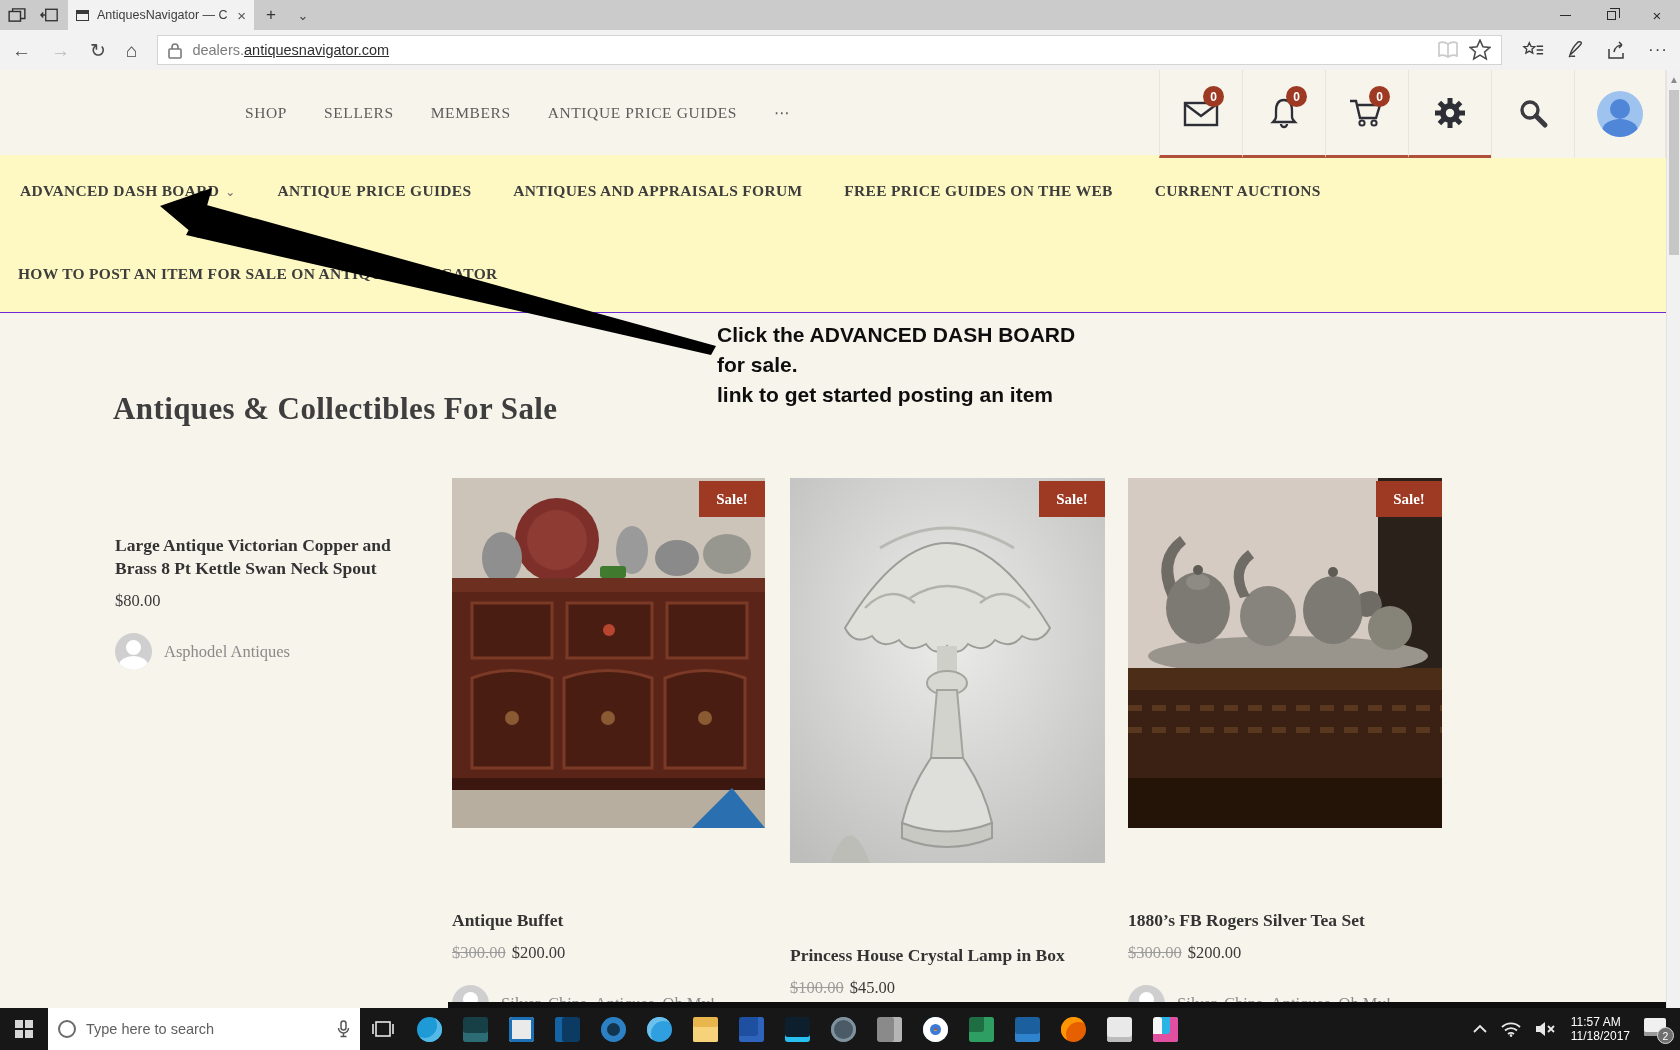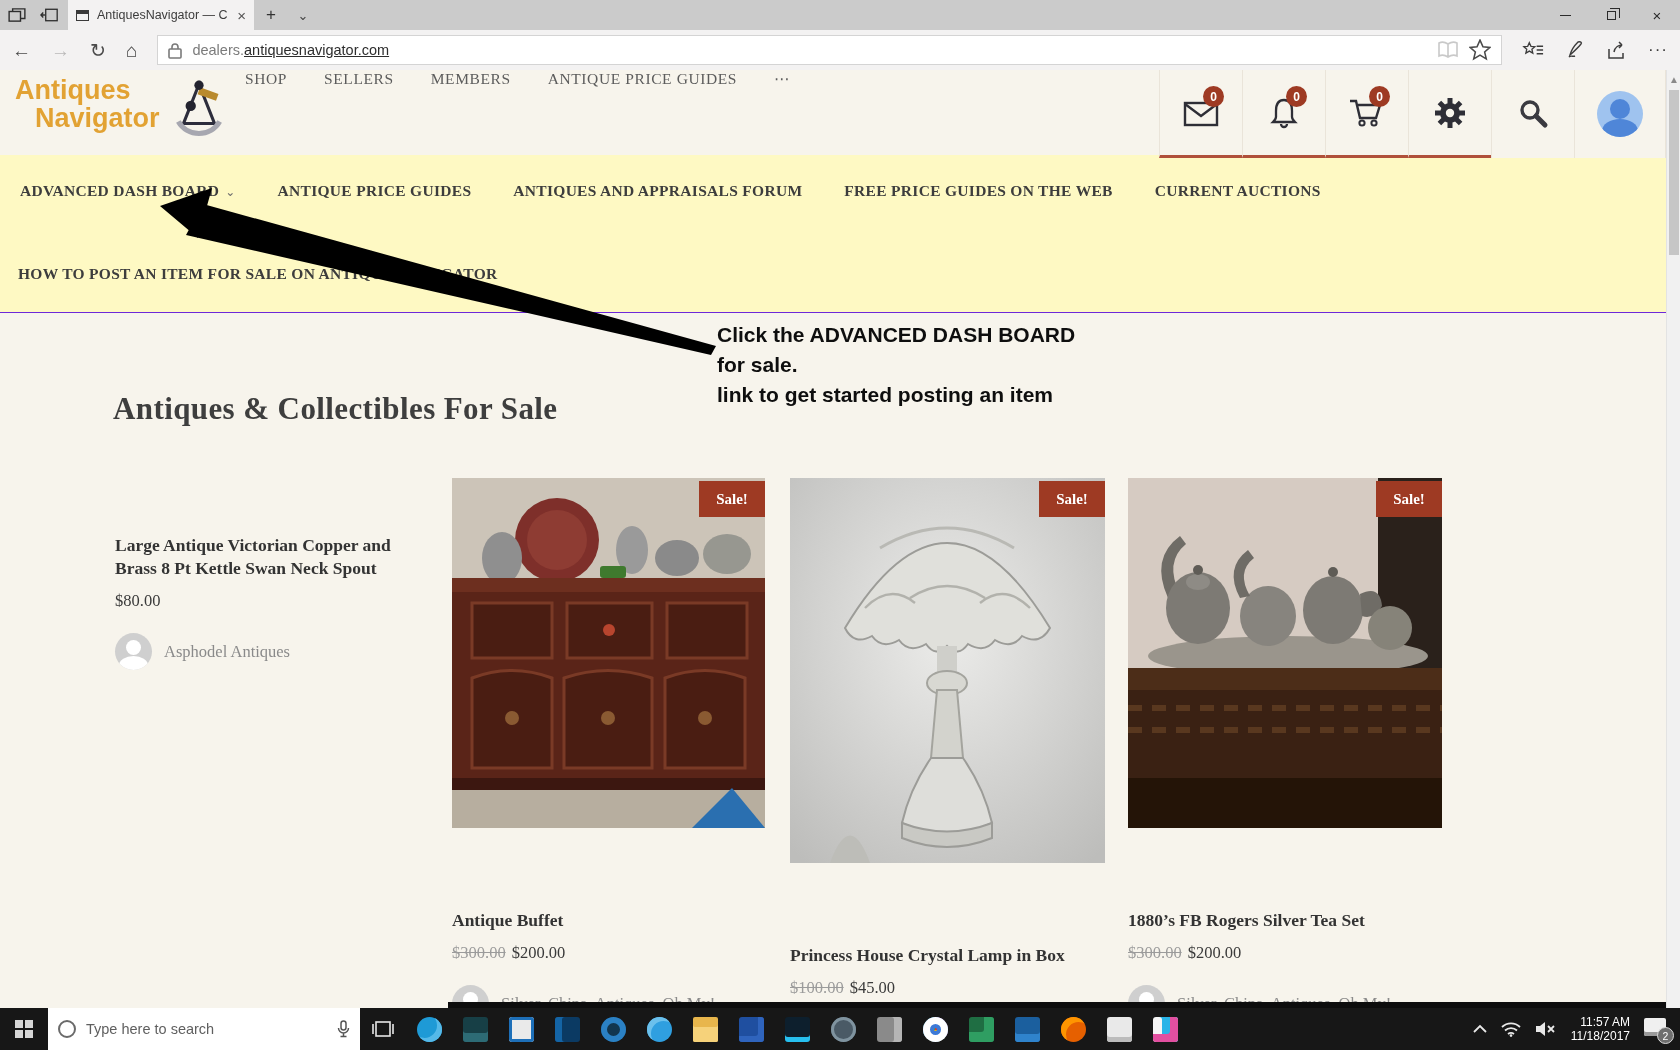--- a/index.html
+++ b/index.html
@@ -33,21 +33,21 @@
   .dots { font-size:17px; color:#3c3c3c; letter-spacing:1px; }
 
   
   .page { position:relative; height:938px; background:#f7f4ec; overflow:hidden; }
   .arrow-overlay { position:absolute; left:0; top:0; width:1680px; height:938px; pointer-events:none; z-index:60; }
 
   .site-header { position:relative; height:85px; background:#f7f4ec; }
   .logo { position:absolute; left:15px; top:6px; display:flex; gap:8px; }
   .logo-txt { font-weight:bold; font-size:27px; line-height:28px; color:#e2a233; }
   .logo-txt .l2 { padding-left:20px; display:block; }
-  .top-nav { position:absolute; left:245px; top:0; height:85px; display:flex; align-items:flex-start; gap:37px; }
+  .top-nav { position:absolute; left:245px; top:0; height:85px; display:flex; align-items:center; gap:37px; }
   .top-nav .ni { font-family:"Liberation Serif",serif; font-size:15.5px; letter-spacing:.6px; color:#5c5c5c; cursor:pointer; }
   .ni-more { font-size:15px; color:#3a3a3a; }
 
   .icon-cells { position:absolute; right:14px; top:0; display:flex; height:88px; z-index:5; }
   .cell { width:83px; border-left:1px solid #eae4d9; display:flex; align-items:center; justify-content:center; position:relative; background:#f7f4ec; }
   .cell.redline { border-bottom:3px solid #b0503a; }
   .cell.avatar-cell { width:92px; border-right:1px solid #eae4d9; }
   .badge { position:absolute; top:16px; right:18px; width:21px; height:21px; border-radius:50%; background:#9e3a23; color:#fff; font-size:12px; font-weight:bold; display:flex; align-items:center; justify-content:center; }
   .avatar-blue { width:46px; height:46px; border-radius:50%; background:#9fc3ef; position:relative; overflow:hidden; }
   .avatar-blue::before { content:""; position:absolute; left:13px; top:8px; width:20px; height:20px; border-radius:50%; background:#4f86d8; }
@@ -106,21 +106,21 @@
   .g-globe { background:#4a5a66; border-radius:50%; box-shadow:inset 0 0 0 3px #7f939f; }
   .g-office { background:#8a8a8a; box-shadow:inset -8px 0 0 #b5b5b5; }
   .g-chrome { background:conic-gradient(#d93a2b 0 33%, #f2b705 33% 66%, #3aa351 66% 100%); border-radius:50%; box-shadow:inset 0 0 0 7px #fff, inset 0 0 0 11px #3d79d6; }
   .g-excel { background:#1f6e43; box-shadow:inset -10px -10px 0 #2f9e62; }
   .g-photos { background:#1b5f9e; box-shadow:inset 0 -8px 0 #2f83cc; }
   .g-firefox { background:#e66000; border-radius:50%; box-shadow:inset 5px 5px 0 #ff9500; }
   .g-notepad { background:#e9e9e9; box-shadow:inset 0 -5px 0 #bcbcbc; }
   .g-paint { background:#f5f5f5; box-shadow:inset -8px -8px 0 #e24fa0, inset -16px 0 0 #29b4e8; }
   .tray { margin-left:auto; display:flex; align-items:center; gap:14px; padding-right:10px; }
   .tray-chev { color:#eee; font-size:12px; }
-  .clock { text-align:right; font-size:12px; line-height:14px; color:#fff; }
+  .clock { text-align:left; font-size:12px; line-height:14px; color:#fff; }
   .ac { position:relative; width:26px; height:24px; }
   .ac-box { position:absolute; left:0; top:1px; width:22px; height:18px; background:#f0f0f0; border-radius:2px; box-shadow:inset 0 -4px 0 #9a9a9a; }
   .ac-badge { position:absolute; right:-4px; bottom:-3px; width:17px; height:17px; border-radius:50%; background:#6f6f6f; border:1.5px solid #d9d9d9; color:#fff; font-size:10.5px; display:flex; align-items:center; justify-content:center; }
 </style>
 </head>
 <body>
 
 <div class="stage">
 
   <div class="titlebar">
@@ -182,33 +182,20 @@
     <svg class="tool-ico" viewBox="0 0 22 20">
         <path d="M3 9 V18 H17 V13" fill="none" stroke="#3c3c3c" stroke-width="1.5"></path>
         <path d="M8 12 C9 7 13 5 16 5 M16 5 L13 2 M16 5 L13 8" fill="none" stroke="#3c3c3c" stroke-width="1.5"></path>
       </svg>
     <span class="dots">···</span>
   </div>
 
   <div class="page">
 
     <div class="site-header">
-      <div class="logo">
-        <div class="logo-txt">
-          <span>Antiques</span>
-          <span class="l2">Navigator</span>
-        </div>
-        <svg width="62" height="64" viewBox="0 0 60 60">
-          <path d="M30 7 L15 45 L45 45 Z" fill="none" stroke="#2d2d3c" stroke-width="3"></path>
-          <path d="M10 43 A23 23 0 0 0 50 43" stroke="#a7a7b0" stroke-width="5" fill="none"></path>
-          <rect x="31" y="10" width="19" height="7" fill="#b98a2e" transform="rotate(20 31 10)"></rect>
-          <circle cx="30" cy="8" r="4.5" fill="#23232f"></circle>
-          <circle cx="22" cy="28" r="5" fill="#23232f"></circle>
-        </svg>
-      </div>
       <div class="top-nav">
         <span class="ni">SHOP</span>
         <span class="ni">SELLERS</span>
         <span class="ni">MEMBERS</span>
         <span class="ni">ANTIQUE PRICE GUIDES</span>
         <span class="ni ni-more">⋯</span>
       </div>
       <div class="icon-cells">
         <div class="cell redline">
           <svg width="38" height="30" viewBox="0 0 38 30">

